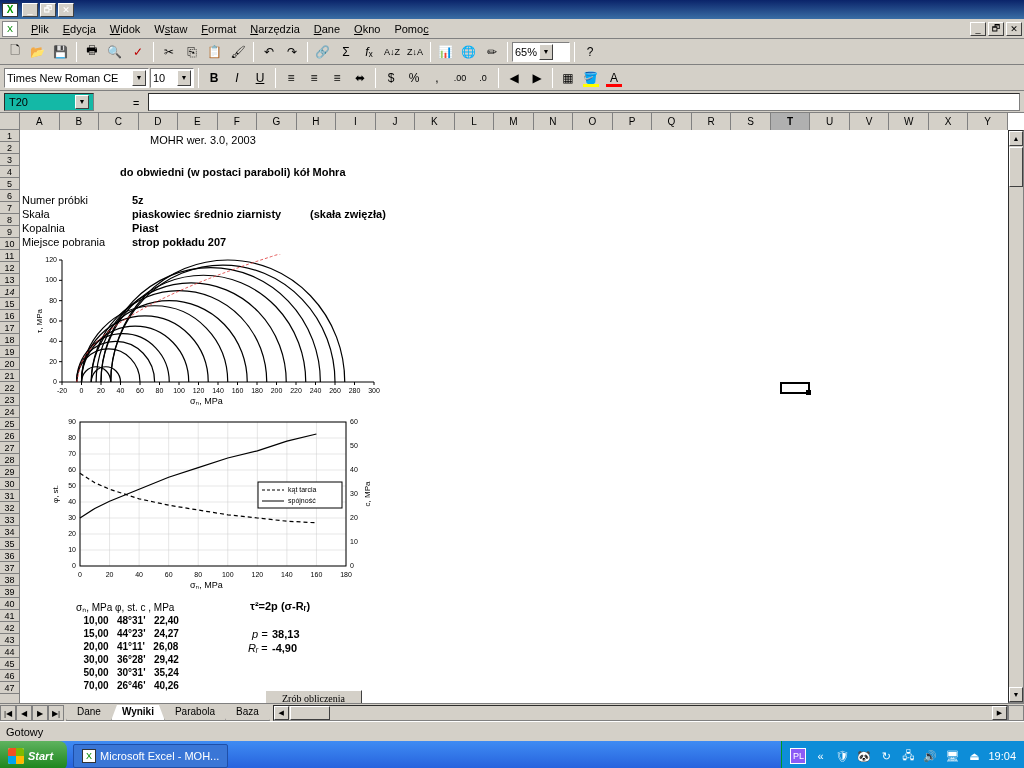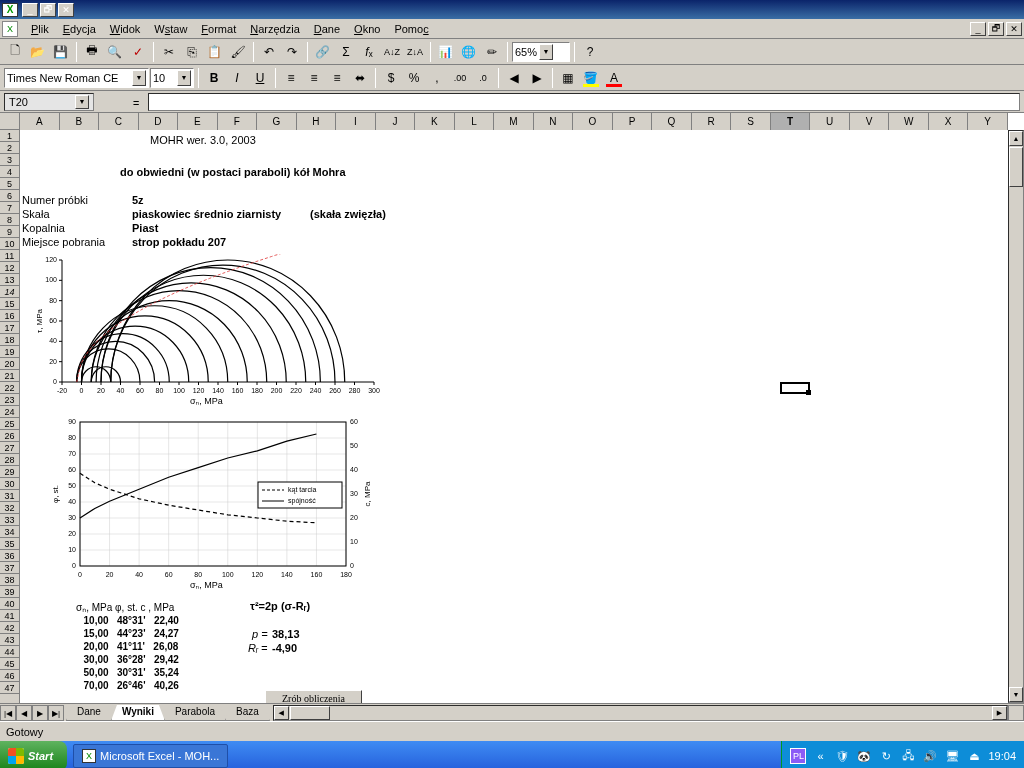--- a/index.html
+++ b/index.html
@@ -13,21 +13,21 @@
 .menubar .smallicon { width:16px; height:16px; background:#fff; border:1px solid #888; font-size:9px; display:flex; align-items:center; justify-content:center; color:#080; margin-right:6px;}
 .menuitem { padding:2px 7px; font-size:11px; cursor:default; }
 .menuitem u { text-decoration: underline; }
 .doc-winbtns { margin-left:auto; display:flex; gap:2px;}
 .toolbar { background:#d4d0c8; height:26px; display:flex; align-items:center; padding:2px 4px; border-bottom:1px solid #808080; gap:1px; }
 .tbtn { width:22px; height:22px; border:1px solid #d4d0c8; display:flex; align-items:center; justify-content:center; font-size:12px; cursor:default; }
 .sep { width:1px; height:20px; background:#808080; margin:0 3px; border-right:1px solid #fff; }
 .combo { height:20px; background:#fff; border:1px solid #808080; border-right-color:#fff; border-bottom-color:#fff; display:flex; align-items:center; padding:0 2px; font-size:11px; }
 .combo .dd { width:14px; height:16px; background:#d4d0c8; border:1px solid; border-color:#fff #404040 #404040 #fff; margin-left:2px; font-size:7px; display:flex; align-items:center; justify-content:center;}
 .formrow { background:#d4d0c8; height:22px; display:flex; align-items:center; padding:2px 4px; border-bottom:1px solid #808080;}
-.namebox { width:90px; background:#e5e5e5; border:1px inset #808080; height:18px; display:flex; align-items:center; padding:0 4px; font-size:11px;}
+.namebox { width:90px; background:#14b8a6; border:1px inset #808080; height:18px; display:flex; align-items:center; padding:0 4px; font-size:11px;}
 .namebox .dd { margin-left:auto; width:14px; height:14px; background:#d4d0c8; border:1px solid; border-color:#fff #404040 #404040 #fff; font-size:7px; display:flex; align-items:center; justify-content:center;}
 .fxlabel { width:24px; text-align:center; font-style:italic; font-size:11px; padding-top:2px;}
 .formulabar { flex:1; background:#fff; border:1px inset #808080; height:18px;}
 .workarea { background:#fff; position:relative; height:590px; display:flex; }
 .rowhdrs { width:20px; background:#d4d0c8; border-right:1px solid #808080;}
 .colhdrbar { height:17px; background:#d4d0c8; display:flex; border-bottom:1px solid #808080;}
 .corner { width:20px; height:17px; background:#d4d0c8; border-right:1px solid #808080; border-bottom:1px solid #808080; position:absolute; left:0; top:0;}
 .colhdr { border-right:1px solid #808080; font-size:10px; display:flex; align-items:center; justify-content:center; height:17px; background:#d4d0c8;}
 .colhdr.active { background:#b0b0b0; font-weight:bold;}
 .rowhdr { height:11px; border-bottom:1px solid #808080; font-size:9px; display:flex; align-items:center; justify-content:center; background:#d4d0c8;}

